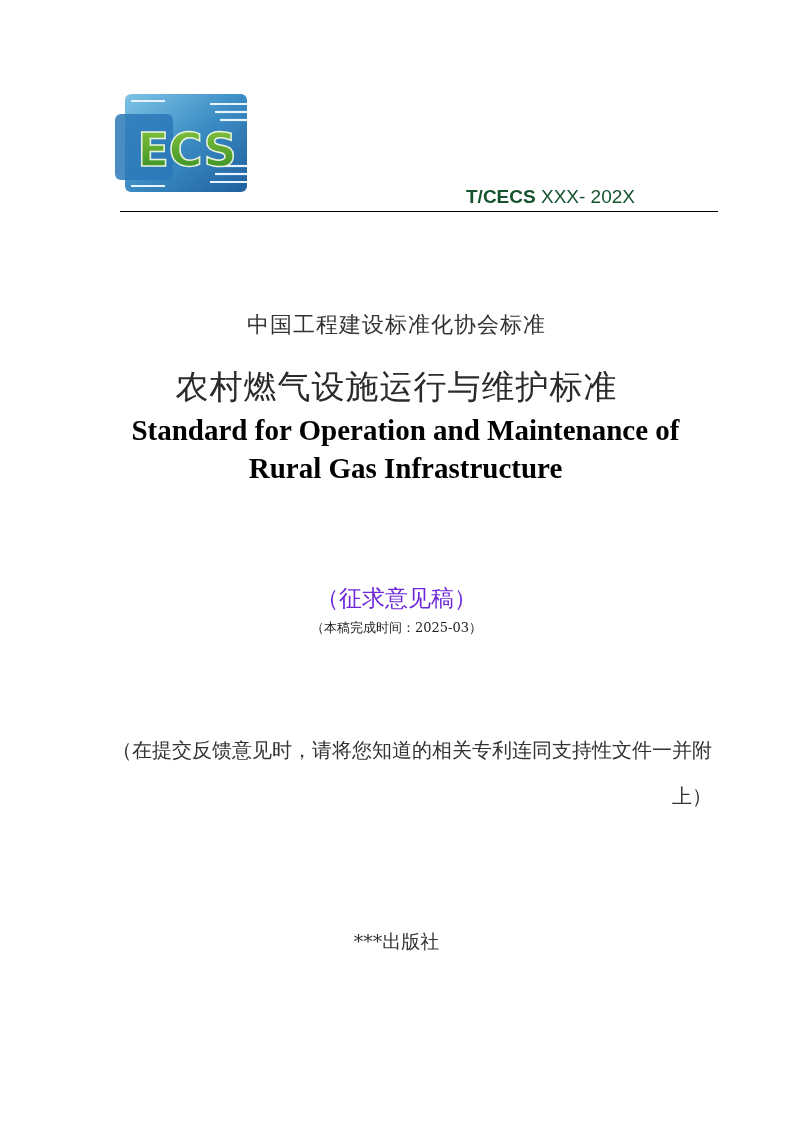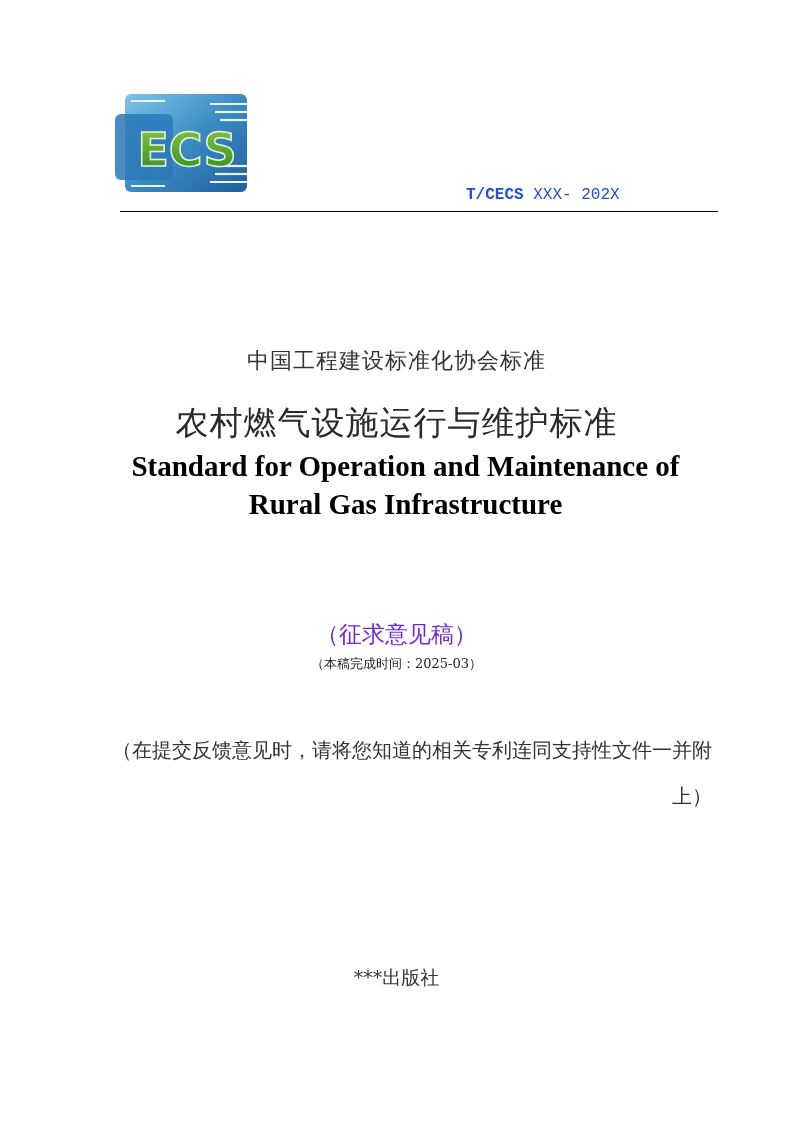--- a/index.html
+++ b/index.html
@@ -3,25 +3,25 @@
 <meta charset="utf-8">
 <style>
   html, body { margin: 0; padding: 0; background: #ffffff; }
   body { width: 793px; height: 1122px; position: relative; overflow: hidden;
          font-family: "DejaVu Serif", "Liberation Serif", serif; color: #1a1a1a; }
 
   .logo { position: absolute; left: 115px; top: 92px; width: 142px; height: 102px; }
   .logo svg { width: 100%; height: 100%; display: block; }
 
   .std-no { position: absolute; left: 466px; top: 186px;
-            font-family: Liberation Mono, monospace; font-size: 16px; color: #1d4ed8; white-space: nowrap; }
+            font-family: Liberation Sans, sans-serif; font-size: 19px; color: #14532d; white-space: nowrap; }
   .std-no b { font-weight: bold; }
   .rule { position: absolute; left: 120px; top: 211px; width: 598px; height: 1px; background: #000; }
 
-  .center { position: absolute; left: 0; width: 793px; text-align: center; margin-top: 36px; }
+  .center { position: absolute; left: 0; width: 793px; text-align: center; }
   .assoc { top: 310px; font-size: 22px; color: #333; letter-spacing: 1px; }
   .title-cn { top: 365px; font-size: 33px; color: #2a2a2a; letter-spacing: 1px; }
   .title-en { font-family: "Liberation Serif", "DejaVu Serif", serif; font-weight: bold;
               font-size: 29px; color: #000; line-height: 40px; padding-left: 9px; }
   .title-en1 { top: 410px; }
   .title-en2 { top: 448px; }
   .draft { top: 583px; font-size: 23px; color: #6d28d9; }
   .date { top: 619px; font-size: 13px; color: #222; }
 
   .note { position: absolute; left: 112px; top: 727px; width: 600px; font-size: 20px; color: #333;

